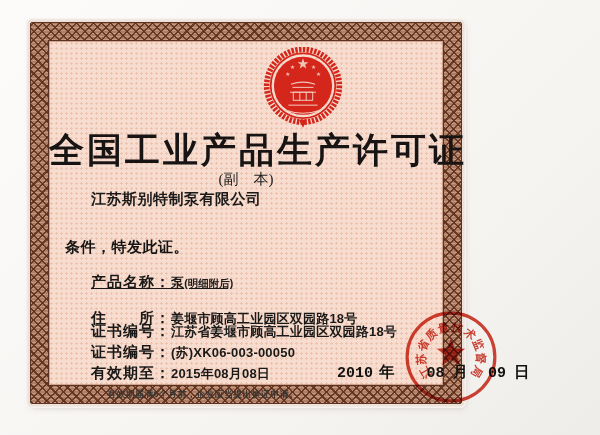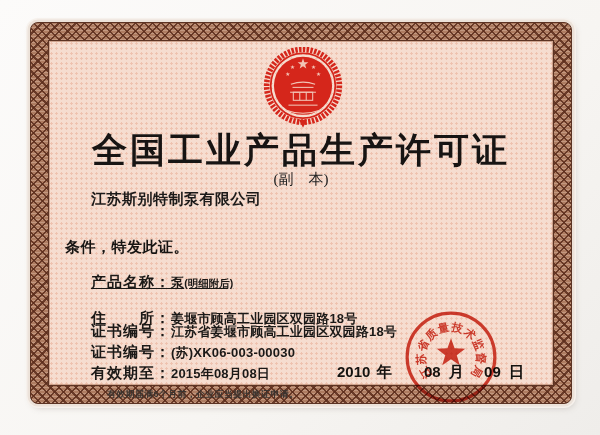--- a/index.html
+++ b/index.html
@@ -8,30 +8,30 @@
     background:#fbfaf8;
     font-family:"Liberation Sans","DejaVu Sans",sans-serif;
     position:relative;overflow:hidden;
   }
   .page-bg{
     position:absolute;inset:0;
     background:linear-gradient(135deg,#fcfbfa 0%,#f7f5f2 60%,#efedea 100%);
   }
   
   .frame{
-    position:absolute;left:30px;top:22px;width:542px;height:382px;
+    position:absolute;left:30px;top:22px;width:432px;height:382px;
     box-sizing:border-box;
     padding:17px;
     background-color:#ae7c61;
     background-image:
       repeating-linear-gradient(45deg, rgba(92,45,28,.85) 0 1.5px, rgba(92,45,28,0) 1.5px 6px),
       repeating-linear-gradient(-45deg, rgba(92,45,28,.85) 0 1.5px, rgba(92,45,28,0) 1.5px 6px),
       repeating-linear-gradient(0deg, rgba(255,233,218,.25) 0 1px, transparent 1px 3px);
     border:1px solid #5c3323;
-    border-radius:8px;
+    border-radius:2px;
     box-shadow:0 0 0 2.5px #ece2d9, 0 0 0 4px #f6f1ec, 2px 3px 7px rgba(110,95,85,.35);
   }
   .inner{
     position:relative;width:100%;height:100%;
     box-sizing:border-box;
     background-color:#f6ddd0;
     background-image:radial-gradient(rgba(224,142,112,.33) 1px, transparent 1.3px);
     background-size:5px 5px;
     border:1px solid #5c3323;
     box-shadow:inset 0 0 0 1px rgba(173,116,90,.55);
@@ -54,21 +54,21 @@
   .row .lbl{font-size:15px;font-weight:bold;letter-spacing:1px;}
   .row .val{font-size:13px;font-weight:bold;letter-spacing:.2px;}
   .row .note{font-size:10.5px;font-weight:bold;}
   .r-product{top:232px;text-decoration:underline;}
   .r-address{top:268px;}
   .r-prodaddr{top:281px;}
   .r-certno{top:302px;}
   .r-valid{top:323px;}
   .issue-date{
     left:288px;top:321px;display:flex;align-items:baseline;
-    font-weight:bold;color:#14120f;white-space:nowrap;
+    font-weight:bold;color:#14120f;white-space:nowrap;font-family:Liberation Mono, monospace;
   }
   .issue-date .num{font-size:15px;}
   .issue-date .unit{font-size:15.5px;}
   .g6{margin-left:6px;} .g28{margin-left:32px;} .g8{margin-left:8px;} .g20{margin-left:20px;}
   .footnote{left:58px;top:347px;font-size:9px;color:#3a3430;font-weight:bold;letter-spacing:.3px;}
   .seal{left:346px;top:260px;width:112px;height:112px;opacity:.9;mix-blend-mode:multiply;}
 </style>
 </head>
 <body>
 
@@ -111,21 +111,21 @@
 
     <div class="abs row r-address">
       <span class="lbl">住　　所：</span><span class="val">姜堰市顾高工业园区双园路18号</span>
     </div>
 
     <div class="abs row r-prodaddr">
       <span class="lbl">证书编号：</span><span class="val">江苏省姜堰市顾高工业园区双园路18号</span>
     </div>
 
     <div class="abs row r-certno">
-      <span class="lbl">证书编号：</span><span class="val">(苏)XK06-003-00030</span>
+      <span class="lbl">证书编号：</span><span class="val">(苏)XK06-003-00050</span>
     </div>
 
     <div class="abs row r-valid">
       <span class="lbl">有效期至：</span><span class="val">2015年08月08日</span>
     </div>
 
     <div class="abs issue-date">
       <span class="num">2010</span>
       <span class="unit g6">年</span>
       <span class="num g28">08</span>

